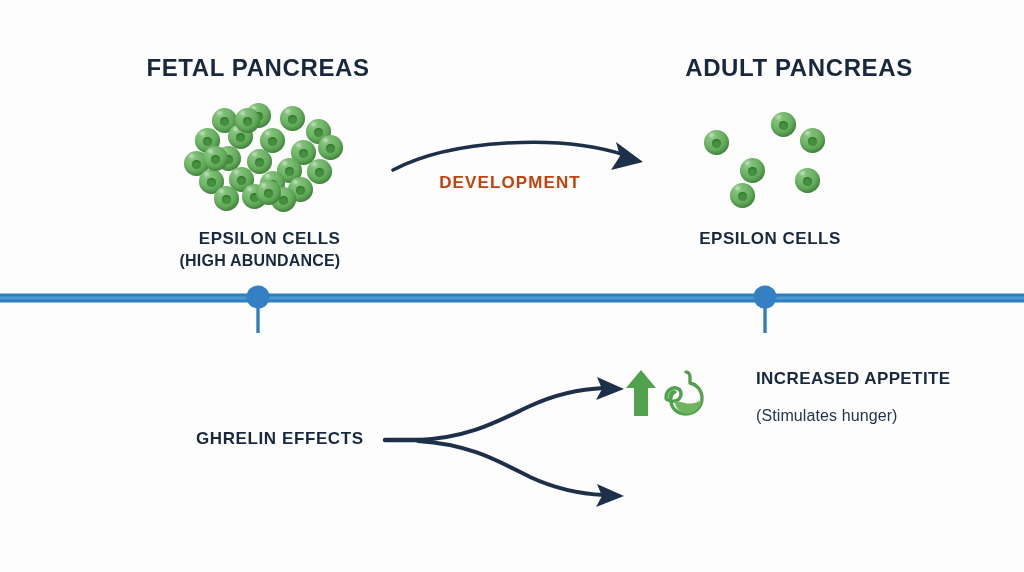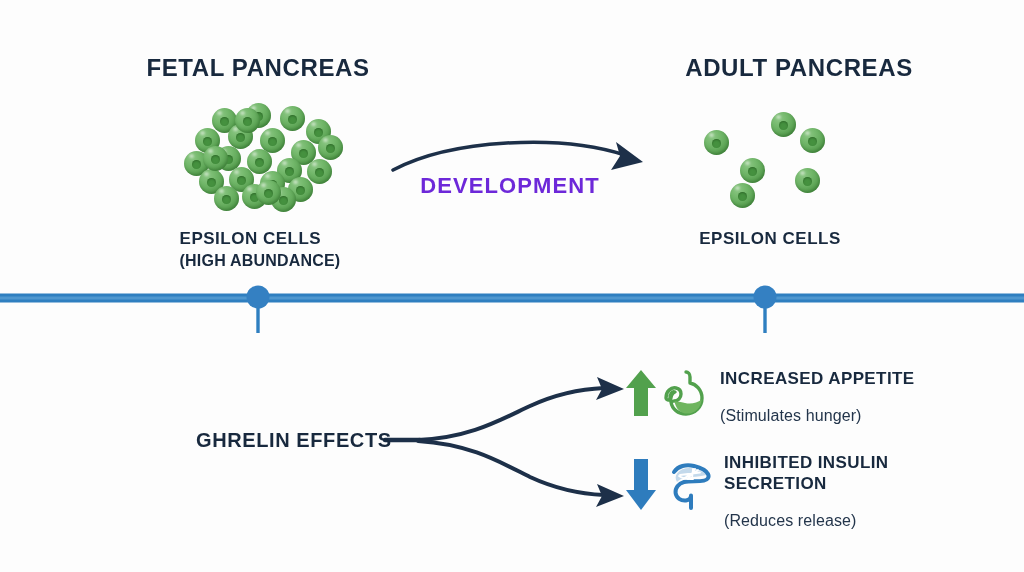--- a/index.html
+++ b/index.html
@@ -24,21 +24,21 @@
     font-weight: bold;
     letter-spacing: 0.6px;
     color: #18293e;
     white-space: nowrap;
     text-align: center;
     transform: translateX(-50%);
   }
 
   .cell-caption {
     position: absolute;
-    text-align: left;
+    text-align: right;
     transform: translateX(-50%);
     white-space: nowrap;
     color: #18293e;
   }
   .cell-caption .primary {
     font-size: 17px;
     font-weight: bold;
     letter-spacing: 0.5px;
     line-height: 22px;
   }
@@ -89,42 +89,43 @@
     left: 0;
     top: 0;
     width: 1024px;
     height: 572px;
     pointer-events: none;
   }
 
   
   .arrow-label {
     position: absolute;
-    font-size: 22px;
+    font-size: 17px;
     font-weight: bold;
     letter-spacing: 1.1px;
-    color: #6d28d9;
+    color: #c2410c;
     white-space: nowrap;
     transform: translateX(-50%);
   }
 
   .branch-label {
     position: absolute;
-    font-size: 20px;
+    font-size: 17px;
     font-weight: bold;
     letter-spacing: 0.6px;
     color: #18293e;
     white-space: nowrap;
   }
 
   
   .effect-row {
     position: absolute;
     display: flex;
     align-items: flex-start;
+    gap: 36px;
   }
   .effect-icons {
     display: flex;
     align-items: center;
     flex: 0 0 auto;
   }
   .effect-text {
     margin-left: 12px;
     color: #18293e;
   }
@@ -250,35 +251,14 @@
         <path d="M12.6,33.2 C13.5,40.5 18.6,45.6 25.5,45.6 C33,45.6 39.2,39.2 39.7,31.4
                  C35,35 29,36.4 23,35 C18.6,34 15,33.3 12.6,33.2 Z" fill="#6fb55f"></path>
       </svg>
     </div>
     <div class="effect-text">
       <div class="effect-title">INCREASED APPETITE</div>
       <div class="effect-sub">(Stimulates hunger)</div>
     </div>
   </div>
 
-  <div class="effect-row" style="left:624px; top:452px;">
-    <div class="effect-icons" style="margin-top:4px;">
-      <svg width="34" height="56" viewBox="0 0 34 56">
-        <path d="M17,54 L32,34 L24,34 L24,3 L10,3 L10,34 L2,34 Z" fill="#2e7cbd"></path>
-      </svg>
-      <svg width="50" height="56" viewBox="0 0 50 56" style="margin-left:4px;">
-        <path d="M12,16 C16,10 24,8 32,10 C38,11.5 44,14 46,18 C47.6,21.2 45.6,24 42,24.6
-                 C35,25.8 28,24.4 22,26 C16.4,27.5 13,32 13.6,37 C14.2,42 19,45 24,44.4
-                 C27,44 29,42 29,39.6 L29,52" fill="none" stroke="#2e7cbd" stroke-width="4" stroke-linecap="round" stroke-linejoin="round"></path>
-        <path d="M15,17.5 C19,12.5 26,11 32.6,12.8 C38,14.2 42.6,16.4 44.2,19
-                 C38,21 30,20.6 24,21.6 C20,22.3 17,24 15,26 C13.2,23 13.2,19.8 15,17.5 Z" fill="#2e7cbd" opacity="0.28"></path>
-        <path d="M18,19 L38,16.5 M22,22.4 L36,14.2 M26,23 L33,13 M30,23 L31,13" fill="none" stroke="#ffffff" stroke-width="1.8" stroke-linecap="round"></path>
-        <path d="M17,20 C21,22.6 26,23.4 31,23" fill="none" stroke="#ffffff" stroke-width="1.8" stroke-linecap="round"></path>
-      </svg>
-    </div>
-    <div class="effect-text">
-      <div class="effect-title">INHIBITED INSULIN
-SECRETION</div>
-      <div class="effect-sub">(Reduces release)</div>
-    </div>
-  </div>
 
 </div>
 
 </body></html>

